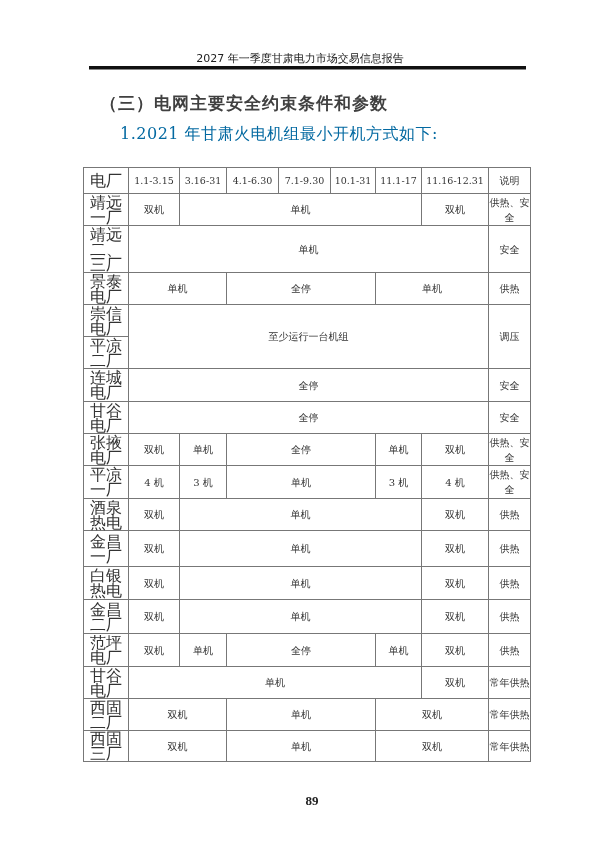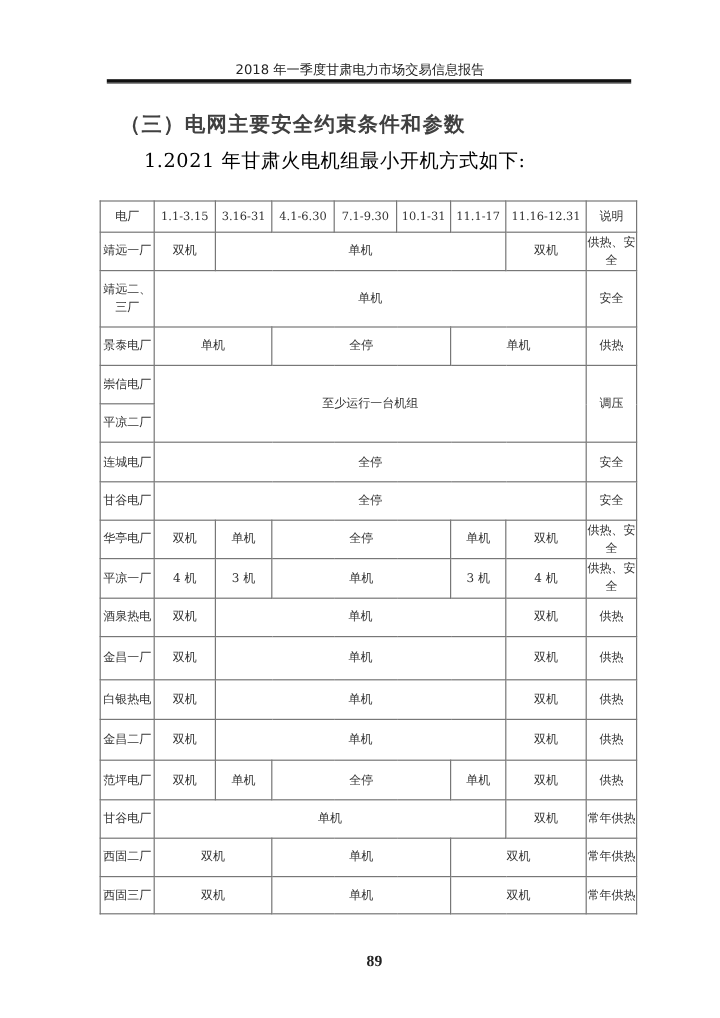--- a/index.html
+++ b/index.html
@@ -1,31 +1,31 @@
 <!DOCTYPE html>
 <html><head>
 <meta charset="utf-8">
 <style>
   html,body{margin:0;padding:0;background:#fff;}
   body{width:600px;height:848px;position:relative;overflow:hidden;font-family:"DejaVu Serif",serif;color:#333;}
   .running-head{position:absolute;left:0;width:600px;top:51px;text-align:center;font-family:"DejaVu Sans",sans-serif;font-size:11px;color:#222;}
   .head-rule{position:absolute;left:89px;width:437px;top:66px;height:3px;background:#111;}
   .head-rule2{position:absolute;left:89px;width:437px;top:69px;height:1px;background:#888;}
   .section-title{position:absolute;left:100px;top:92px;font-family:"DejaVu Sans",sans-serif;font-size:17px;font-weight:bold;color:#404040;letter-spacing:1px;}
-  .sub-title{position:absolute;left:120px;top:124px;font-family:"DejaVu Serif",serif;font-size:16px;color:#000000;letter-spacing:0.5px;text-align:center;}
+  .sub-title{position:absolute;left:120px;top:124px;font-family:"DejaVu Serif",serif;font-size:16px;color:#0369a1;letter-spacing:0.5px;text-align:center;}
   table{position:absolute;left:83px;top:167px;border-collapse:collapse;table-layout:fixed;}
   td{border:1px solid #777;text-align:center;vertical-align:middle;font-size:10px;line-height:15px;padding:0;color:#333;}
   td.h{font-size:9.5px;}
-  td.plant{font-size:10px;padding:0 2px;}
+  td.plant{font-size:16px;padding:0 2px;}
   .pagenum{position:absolute;left:0;width:600px;top:793px;text-align:center;font-family:"Liberation Serif",serif;font-size:13px;font-weight:bold;color:#222;padding-left:12px;}
 </style>
 </head>
 <body>
 
-<div class="running-head">2018 年一季度甘肃电力市场交易信息报告</div>
+<div class="running-head">2027 年一季度甘肃电力市场交易信息报告</div>
 <div class="head-rule"></div>
 <div class="head-rule2"></div>
 
 <div class="section-title">（三）电网主要安全约束条件和参数</div>
 <div class="sub-title">1.2021 年甘肃火电机组最小开机方式如下:</div>
 
 <table>
   <colgroup>
     <col style="width:45px">
       <col style="width:51px">
@@ -87,21 +87,21 @@
     <td>安全</td>
   </tr>
 
   <tr style="height:32px">
     <td class="plant">甘谷电厂</td>
     <td colspan="7">全停</td>
     <td>安全</td>
   </tr>
 
   <tr style="height:32px">
-    <td class="plant">华亭电厂</td>
+    <td class="plant">张掖电厂</td>
     <td>双机</td>
     <td>单机</td>
     <td colspan="3">全停</td>
     <td>单机</td>
     <td>双机</td>
     <td>供热、安全</td>
   </tr>
 
   <tr style="height:33px">
     <td class="plant">平凉一厂</td>

